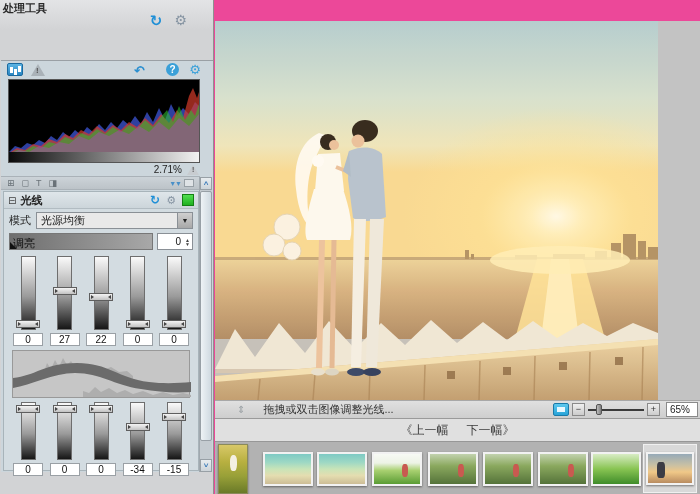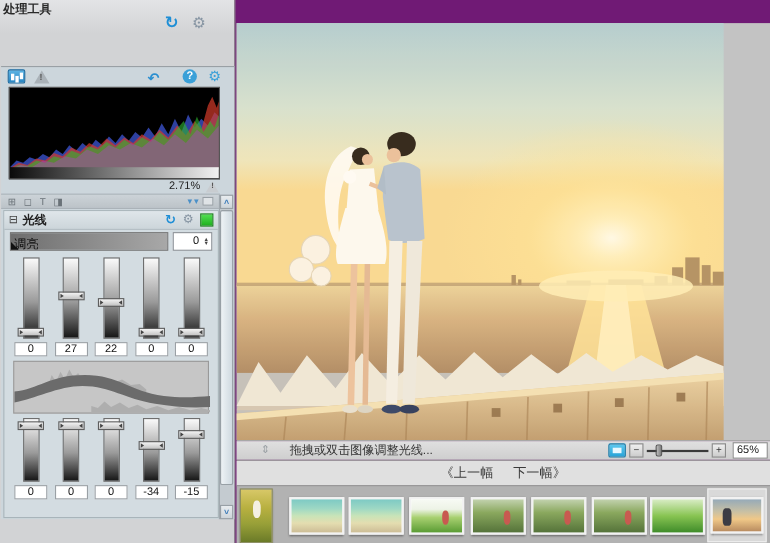--- a/index.html
+++ b/index.html
@@ -1,18 +1,18 @@
 <!DOCTYPE html>
 <html><head>
 <meta charset="utf-8">
 <style>
   * { margin:0; padding:0; box-sizing:border-box; }
   html,body { width:700px; height:494px; overflow:hidden; }
   body { font-family:"Liberation Sans","DejaVu Sans",sans-serif; background:#d6d7d9; position:relative; }
-  .app { position:absolute; left:0; top:0; width:700px; height:494px; background:#701a75;padding-left:24px; }
+  .app { position:absolute; left:0; top:0; width:700px; height:494px; background:#ec4899;padding-left:24px; }
 
   
   .lpanel { position:absolute; left:0; top:0; width:214px; height:494px; background:linear-gradient(180deg,#e3e4e6,#d2d3d5 30px,#d2d3d5); border-right:1px solid #8f8f8f; }
   .lp-title { position:absolute; left:3px; top:1px; font-size:11px; font-weight:bold; color:#2a2a2a; }
   .lp-topicons { position:absolute; right:26px; top:13px; display:flex; gap:12px; }
   .ic-refresh { color:#1f8fd6; font-size:15px; font-weight:bold; line-height:15px; }
   .ic-gear { color:#8795a3; font-size:14px; line-height:15px; }
   .lp-tabs { position:absolute; left:4px; top:46px; display:flex;margin-top:48px; }
   .lp-tab { height:22px; padding:0 12px; font-size:11px; color:#555; background:linear-gradient(180deg,#cfd3d6,#bfc4c8); border:1px solid #9aa0a5; border-bottom:none; border-radius:3px 3px 0 0; display:flex; align-items:center; margin-right:2px; }
   .lp-tab.active { background:#e9edf0; color:#111; font-weight:bold; }
@@ -190,20 +190,27 @@
         <div class="ls-header">
           <span class="ls-collapse">⊟</span>
           <span class="ls-title">光线</span>
           <div class="ls-hicons">
             <span class="ic-refresh">↻</span>
             <span class="ic-gear">⚙</span>
             <div class="green-sq"></div>
           </div>
         </div>
 
+        <div class="mode-row">
+          <span class="mode-label">模式</span>
+          <div class="dropdown">
+            <span class="dval">光源均衡</span>
+            <span class="drop-btn">▼</span>
+          </div>
+        </div>
 
         <div class="brighten-row">
           <div class="bright-bar">
             <span class="blabel">调亮</span>
           </div>
           <div class="spinbox">
             <span class="sval">0</span>
             <span class="spin-arrows">▲<br>▼</span>
           </div>
         </div>

